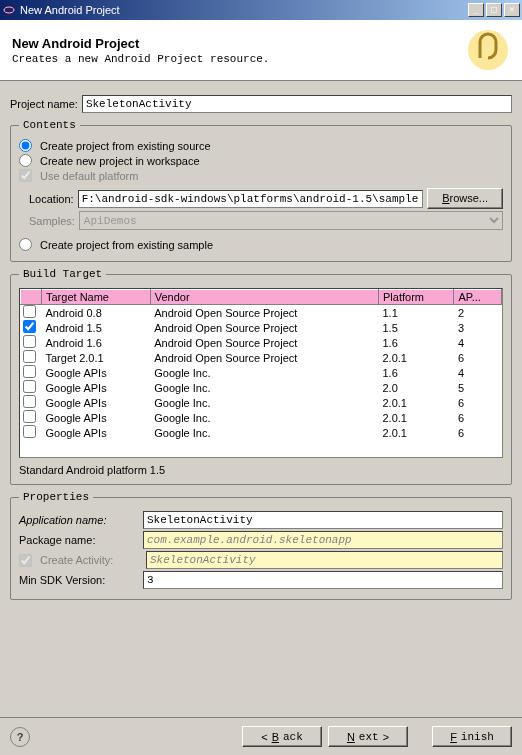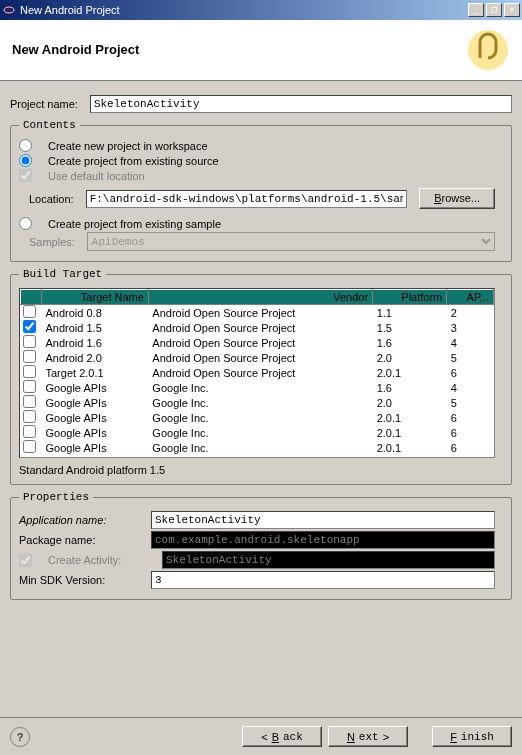--- a/index.html
+++ b/index.html
@@ -8,34 +8,34 @@
 .titlebar-icon { width: 14px; height: 14px; margin-right: 4px; display:inline-flex; align-items:center; justify-content:center;}
 .titlebar-text { flex: 1; color: #fff; }
 .titlebar-btns { display: flex; gap: 2px; }
 .titlebar-btn { width: 16px; height: 14px; background: #d4d0c8; border: 1px solid #fff; border-right-color:#404040; border-bottom-color:#404040; font-size:9px; text-align:center; line-height:11px; font-family: Marlett, monospace;}
 .header { background: #fff; padding: 8px 12px; display: flex; align-items: center; border-bottom: 1px solid #808080; }
 .header-text { flex: 1; }
 .header-title { font-size: 13px; font-weight: bold; margin-bottom: 2px; }
 .header-sub { font-size: 11px; font-family: "Courier New", monospace; }
 .header-logo { width: 44px; height: 44px; }
 .body-area { padding: 8px 10px 0 10px; font-family: "Courier New", monospace; font-size: 11px; }
-.row { display: flex; align-items: center; margin: 2px 0; gap: 12px; }
+.row { display: flex; align-items: center; margin: 2px 0; gap: 4px; }
 .row label { white-space: nowrap; }
-fieldset.group { border: 1px solid #808080; border-radius: 2px; margin: 6px 0; padding: 6px 16px 8px 8px; position: relative; }
+fieldset.group { border: 1px solid #808080; border-radius: 2px; margin: 6px 0; padding: 6px 8px 8px 8px; position: relative; }
 fieldset.group legend { padding: 0 4px; font-family: "Courier New", monospace; }
 input[type=text] { border: 1px solid #808080; border-top-color:#404040; border-left-color:#404040; background:#fff; height:18px; padding:1px 3px; font-family:"Courier New", monospace; font-size:11px; flex:1; }
-input[type=text][disabled] { background:#000000; color:#808080; }
+input[type=text][disabled] { background:#fef9c3; color:#808080;font-style:italic; }
 input[type=radio], input[type=checkbox] { margin-right: 4px; }
 .disabled-text { color: #808080; }
 .btn { background:#d4d0c8; border:1px solid #404040; border-top-color:#fff; border-left-color:#fff; box-shadow: inset -1px -1px 0 #808080; padding:2px 14px; font-family:"Courier New", monospace; font-size:11px; height:21px; min-width:75px; text-align:center;}
 select { border:1px solid #808080; background:#fff; height:19px; font-family:"Courier New", monospace; flex:1; }
 select[disabled]{ background:#d4d0c8; color:#808080;}
 .targets { border:1px solid #808080; border-top-color:#404040; border-left-color:#404040; background:#fff; height: 170px; overflow:auto; margin:2px 0 6px 0;}
 table.targets-tbl { width:100%; border-collapse: collapse; font-family:"Courier New", monospace; font-size:11px; }
-table.targets-tbl th { background:#0f766e; border:1px solid #fff; border-right-color:#808080; border-bottom-color:#808080; text-align:right; padding:1px 4px; font-weight:normal; position:sticky; top:0;}
+table.targets-tbl th { background:#f9a8d4; border:1px solid #fff; border-right-color:#808080; border-bottom-color:#808080; text-align:left; padding:1px 4px; font-weight:normal; position:sticky; top:0;}
 table.targets-tbl td { padding:0 4px; white-space:nowrap; }
 table.targets-tbl td.chk { width:16px; padding:0 2px;}
 .bottom-bar { position:absolute; bottom:0; left:0; right:0; background:#d4d0c8; border-top:1px solid #808080; padding:8px 10px; display:flex; align-items:center; gap:6px;}
 .bottom-bar .spacer { flex:1; }
 .help-icon { width:20px; height:20px; border-radius:50%; border:1px solid #808080; display:inline-flex; align-items:center; justify-content:center; color:#404040; font-weight:bold;}
 .nav-btn { min-width:80px; display:inline-flex; align-items:center; justify-content:center; gap:4px;}
 .u { text-decoration: underline; }
 </style>
 </head>
 <body>
@@ -51,64 +51,65 @@
   <div class="titlebar-btns">
     <div class="titlebar-btn">_</div>
     <div class="titlebar-btn">□</div>
     <div class="titlebar-btn">×</div>
   </div>
 </div>
 
 <div class="header">
   <div class="header-text">
     <div class="header-title">New Android Project</div>
+    <div class="header-sub">Creates a new Android Project resource.</div>
   </div>
   <div class="header-logo">
     <svg width="44" height="44" viewBox="0 0 44 44">
         <circle cx="22" cy="22" r="20" fill="#fce79a"></circle>
         <path d="M14 30 V14 a8 8 0 0 1 8 -8 a8 8 0 0 1 8 8 v8 a8 8 0 0 1 -8 8" fill="none" stroke="#a08020" stroke-width="3"></path>
       </svg>
   </div>
 </div>
 
 <div class="body-area">
 
   <div class="row" style="margin-top:6px;">
     <label>Project name:</label>
     <input type="text" value="SkeletonActivity" style="">
   </div>
 
   <fieldset class="group">
     <legend>Contents</legend>
     <div class="row">
+      <input type="radio" name="src" checked="" style="">
+      <label>Create project from existing source</label>
+    </div>
+    <div class="row">
       <input type="radio" name="src" style="">
       <label>Create new project in workspace</label>
     </div>
     <div class="row">
-      <input type="radio" name="src" checked="" style="">
-      <label>Create project from existing source</label>
-    </div>
-    <div class="row">
       <input type="checkbox" checked="" disabled="" style="">
-      <label class="disabled-text">Use default location</label>
+      <label class="disabled-text">Use default platform</label>
     </div>
     <div class="row" style="margin-top:6px; padding-left:10px;">
       <label>Location:</label>
       <input type="text" value="F:\android-sdk-windows\platforms\android-1.5\samples" style="">
       <button class="btn"><span class="u">B</span><span>rowse...</span></button>
-    </div>
-    <div class="row" style="margin-top:8px;">
-      <input type="radio" name="src" style="">
-      <label>Create project from existing sample</label>
     </div>
     <div class="row" style="padding-left:10px;">
       <label class="disabled-text">Samples:</label>
       <select disabled="">
         <option>ApiDemos</option>
       </select>
+    </div>
+    <div class="row" style="margin-top:8px;">
+      <input type="radio" name="src" style="">
+      <label>Create project from existing sample</label>
     </div>
   </fieldset>
 
   <fieldset class="group">
     <legend>Build Target</legend>
     <div class="targets">
       <table class="targets-tbl">
         <thead>
           <tr>
             <th class="chk"></th>
@@ -135,27 +136,20 @@
             </tr>
             <tr>
               <td class="chk"><input type="checkbox" style=""></td>
               <td>Android 1.6</td>
               <td>Android Open Source Project</td>
               <td>1.6</td>
               <td>4</td>
             </tr>
             <tr>
               <td class="chk"><input type="checkbox" style=""></td>
-              <td>Android 2.0</td>
-              <td>Android Open Source Project</td>
-              <td>2.0</td>
-              <td>5</td>
-            </tr>
-            <tr>
-              <td class="chk"><input type="checkbox" style=""></td>
               <td>Target 2.0.1</td>
               <td>Android Open Source Project</td>
               <td>2.0.1</td>
               <td>6</td>
             </tr>
             <tr>
               <td class="chk"><input type="checkbox" style=""></td>
               <td>Google APIs</td>
               <td>Google Inc.</td>
               <td>1.6</td>

